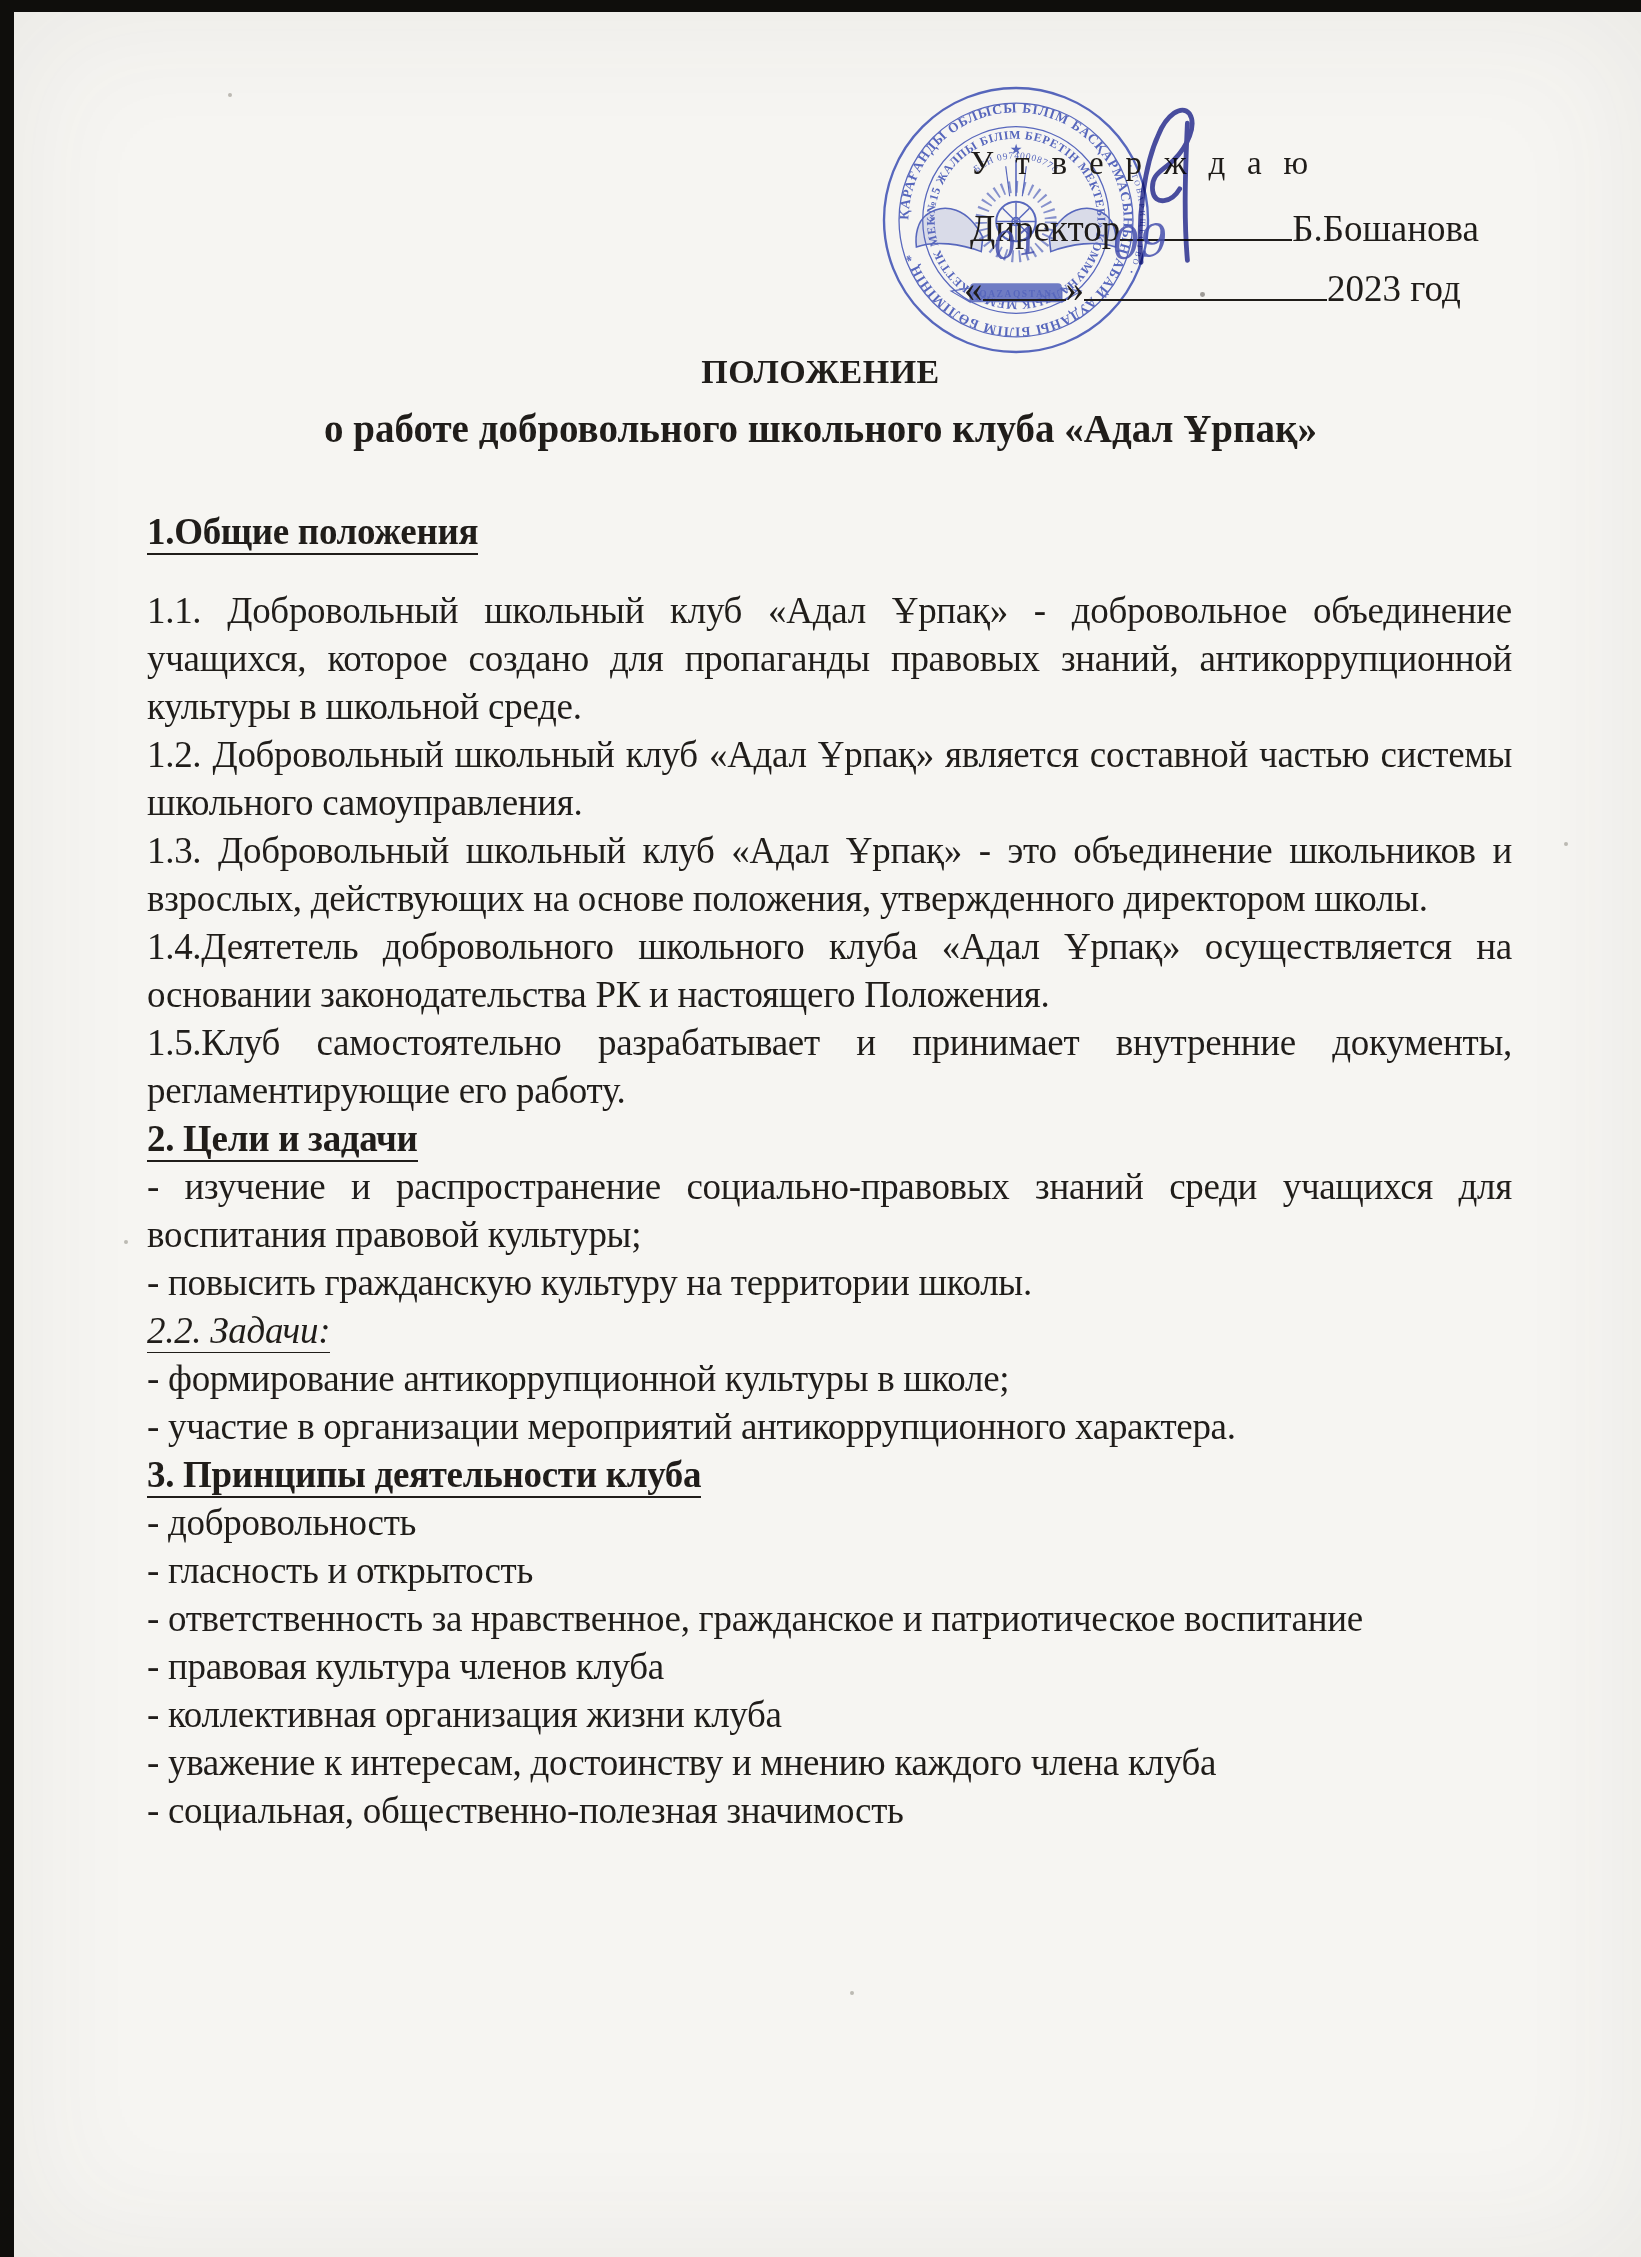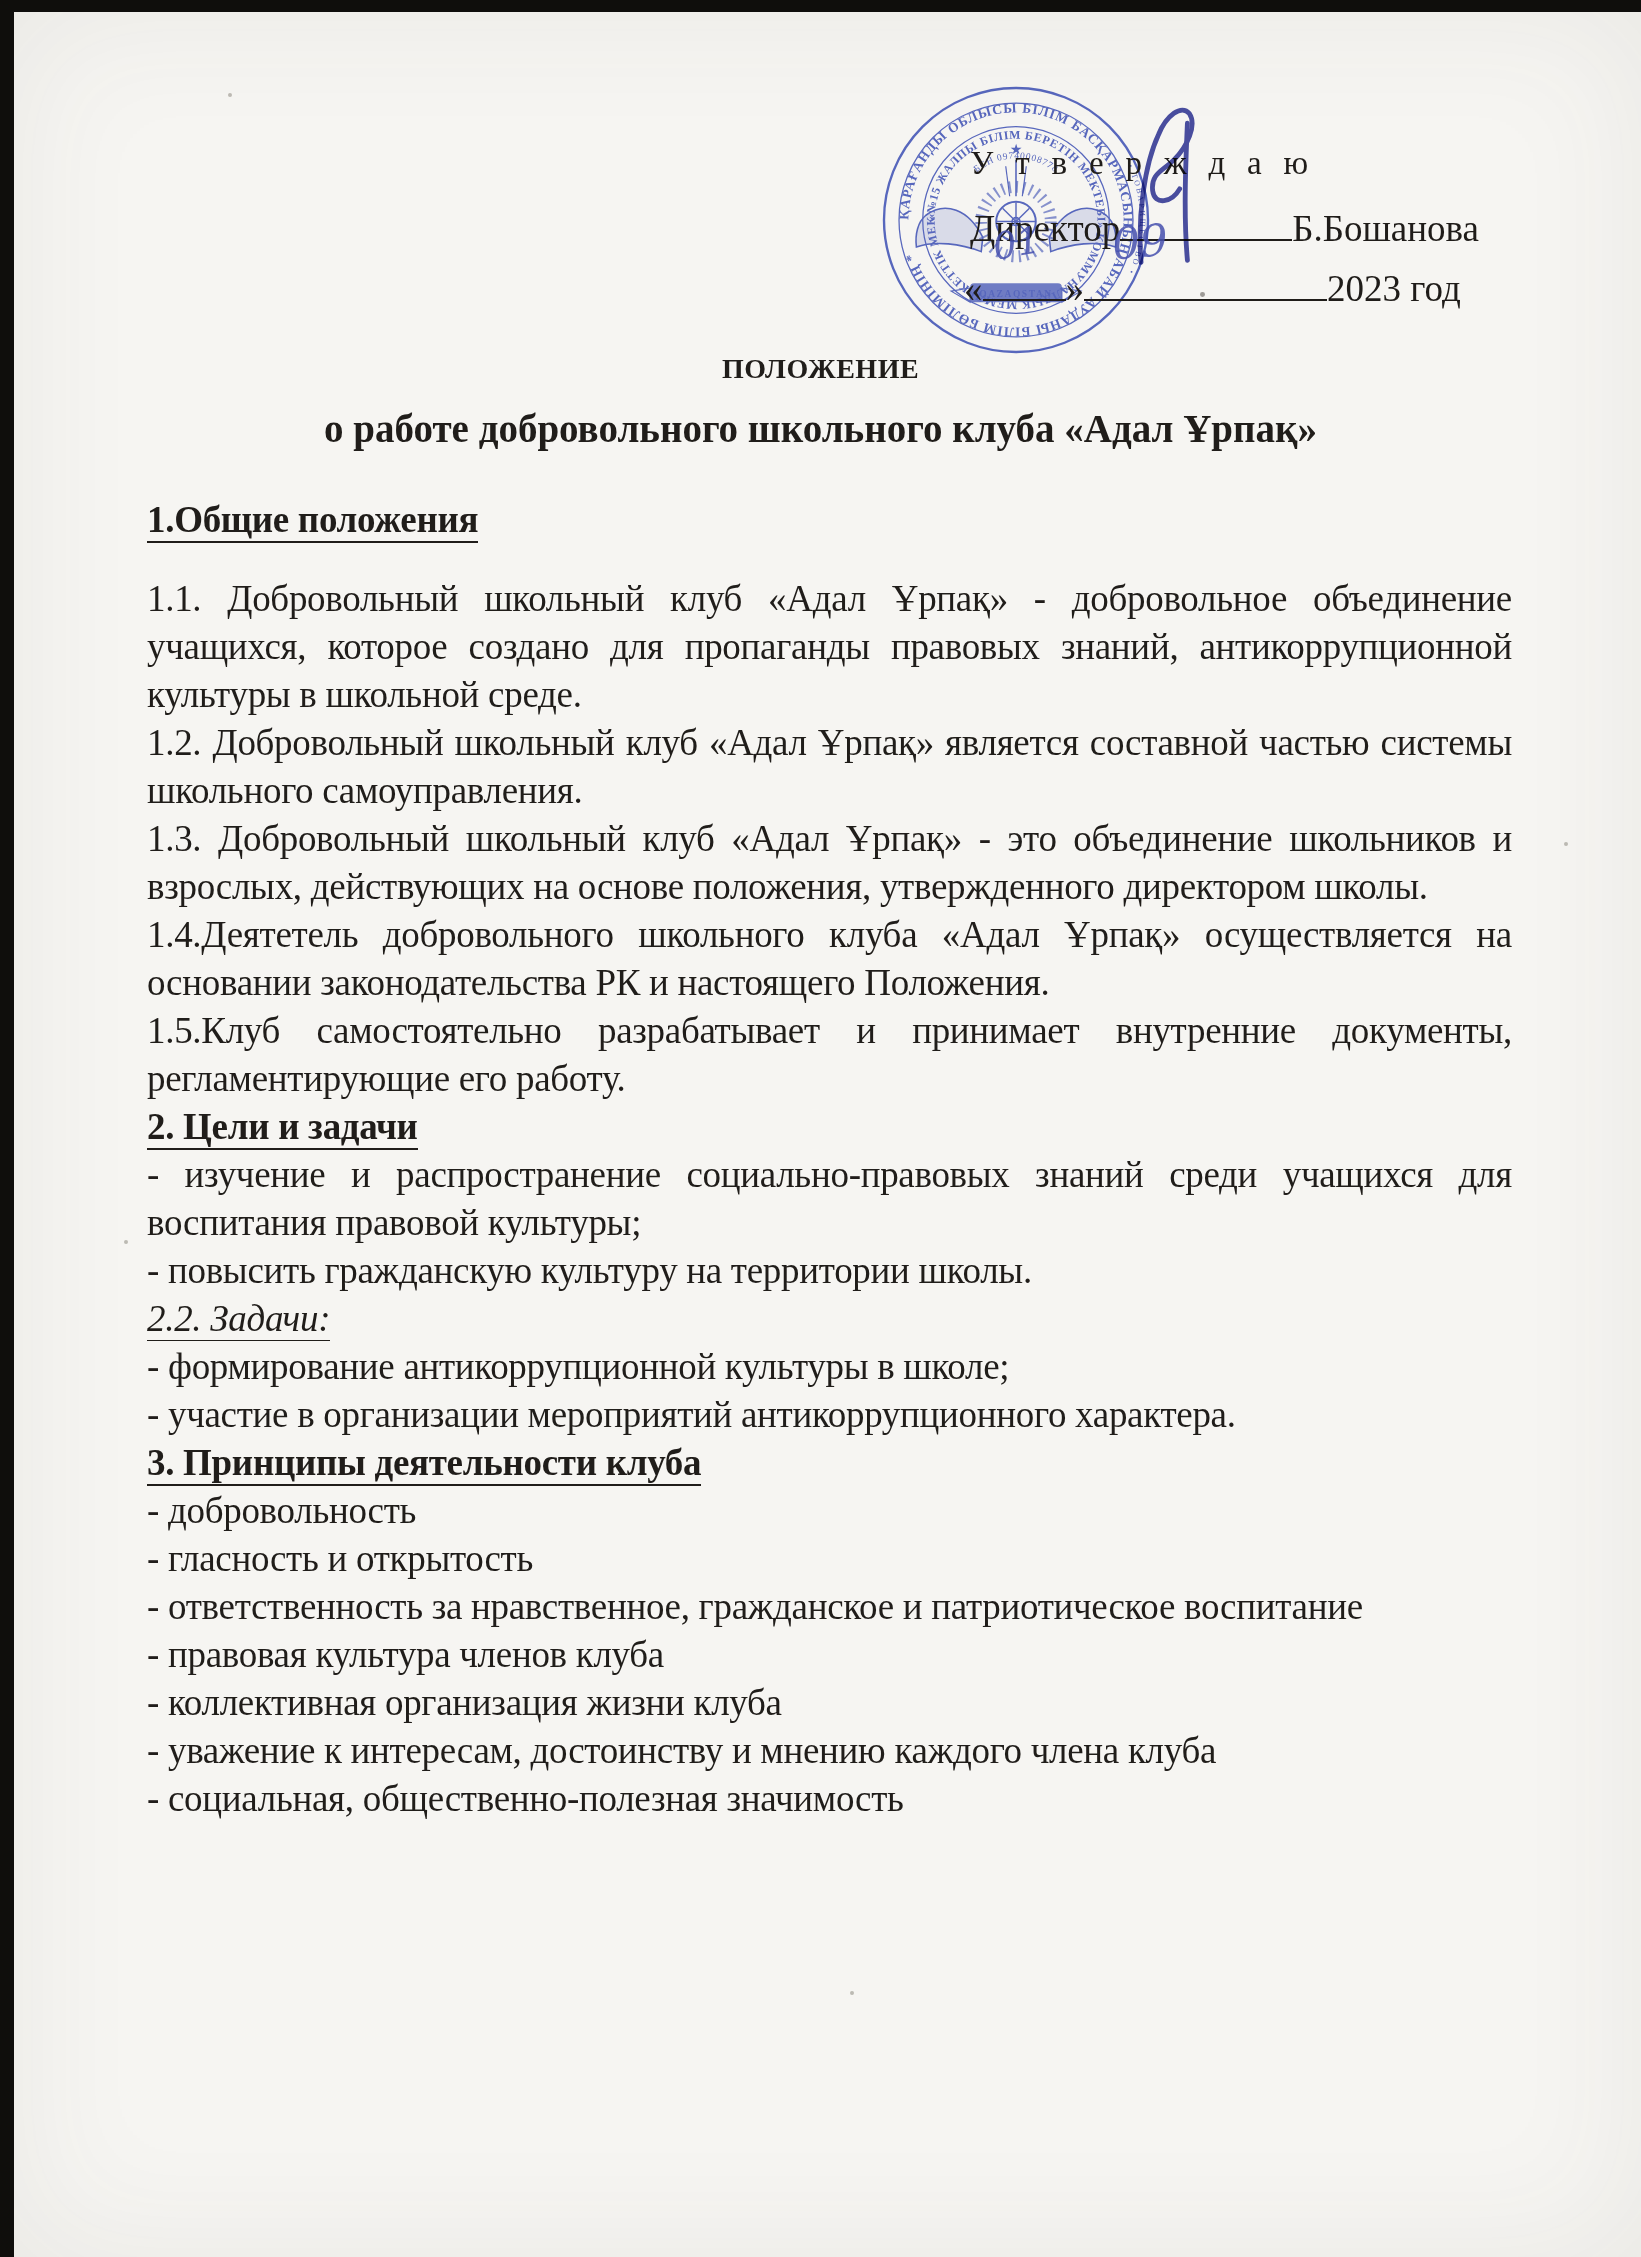--- a/index.html
+++ b/index.html
@@ -27,25 +27,25 @@
   .hw-day{left:993px;top:222px;font-size:37px;transform:rotate(-10deg);}
   .hw-month{left:1112px;top:216px;font-size:44px;transform:rotate(-5deg);}
   .signature{position:absolute;left:1108px;top:100px;z-index:4;mix-blend-mode:multiply;}
   
   .stamp{position:absolute;left:850px;top:54px;width:332px;height:332px;
          z-index:2;mix-blend-mode:multiply;opacity:.92;}
   .stamp text{fill:#4c5ec2;}
   .stamp .ln{stroke:#4c5ec2;fill:none;}
   
   .doc-title{position:absolute;left:0;top:353px;width:1641px;text-align:center;
-    font-size:28px;font-weight:bold;color:#201d1a;letter-spacing:0.5px;z-index:1;}
+    font-size:34px;font-weight:bold;color:#201d1a;letter-spacing:0.5px;z-index:1;}
   .doc-subtitle{position:absolute;left:0;top:406px;width:1641px;text-align:center;
     font-size:39px;font-weight:bold;color:#201d1a;z-index:1;}
   
-  .doc{position:absolute;left:147px;top:496px;width:1365px;
+  .doc{position:absolute;left:147px;top:508px;width:1365px;
     font-size:37px;line-height:48px;color:#201d1a;letter-spacing:-0.3px;
     text-align:justify;z-index:1;}
   .blk{margin:0;}
   .blk.gap{margin-bottom:31px;}
   .h{font-weight:bold;}
   .h .u{border-bottom:2.9px solid #201d1a;padding-bottom:1px;}
   .hi{font-style:italic;}
   .hi .u{border-bottom:1.9px solid #201d1a;padding-bottom:1px;}
   .speck{position:absolute;border-radius:50%;background:#8d8880;opacity:.55;z-index:1;}
 </style>

